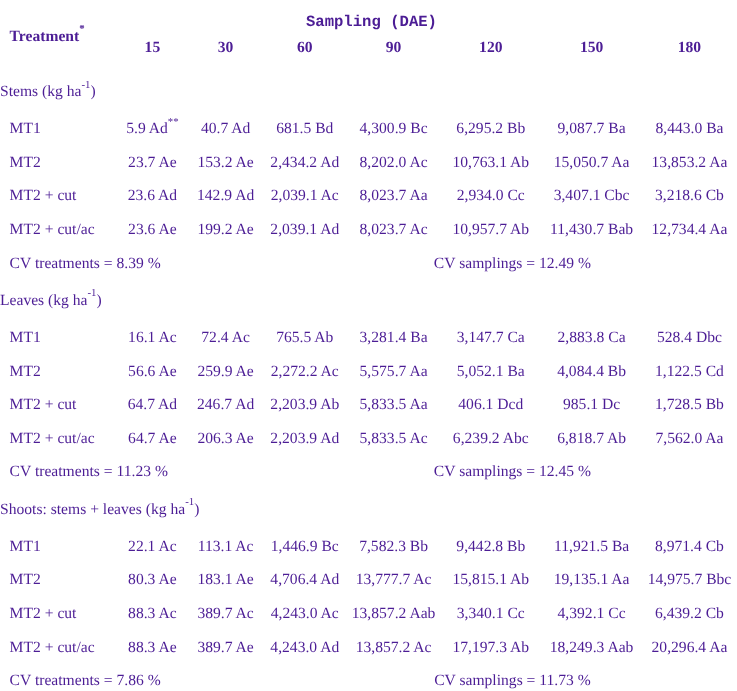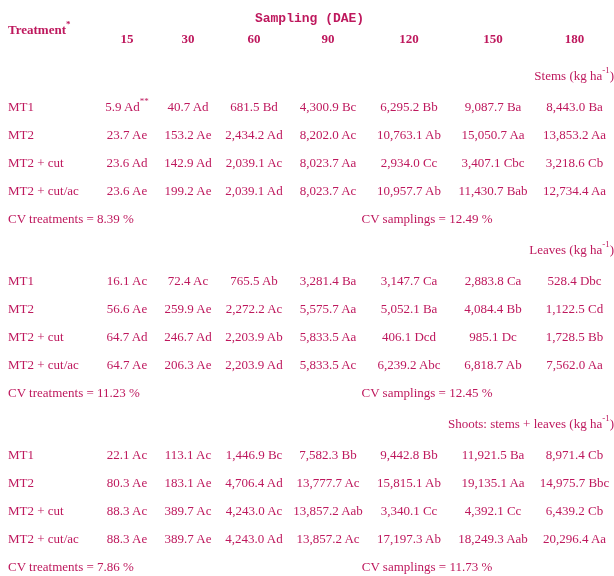--- a/index.html
+++ b/index.html
@@ -1,20 +1,20 @@
 <!DOCTYPE html>
 <html><head>
 <meta charset="utf-8">
 <style>
   html, body { margin: 0; padding: 0; background: #ffffff; }
   .page {
     width: 614px;
     height: 576px;
     background: #ffffff;
-    color: #be185d;
+    color: #4c1d95;
     font-family: "Liberation Serif", "DejaVu Serif", serif;
     font-size: 13px;
     overflow: hidden;
     border-radius: 19px;
   }
   table.tbl {
     border-collapse: collapse;
     table-layout: fixed;
     width: 614px;
   }
@@ -43,21 +43,21 @@
   tr.dae-row th {
     height: 28px;
     text-align: center;
     font-weight: bold;
     vertical-align: top;
     padding-top: 3px;
   }
   
   td.section-title {
     height: 34px;
-    text-align: right;
+    text-align: left;
   }
   
   tr.data-row td { height: 28px; }
   td.row-label { text-align: left; padding-left: 8px; margin-left: 24px; }
   td.val { text-align: center; }
   
   tr.cv-row td { height: 28px; }
   td.cv-left { text-align: left; padding-left: 8px; margin-left: 20px; }
   td.cv-right { text-align: center; padding-left: 21px; }
   sup {

